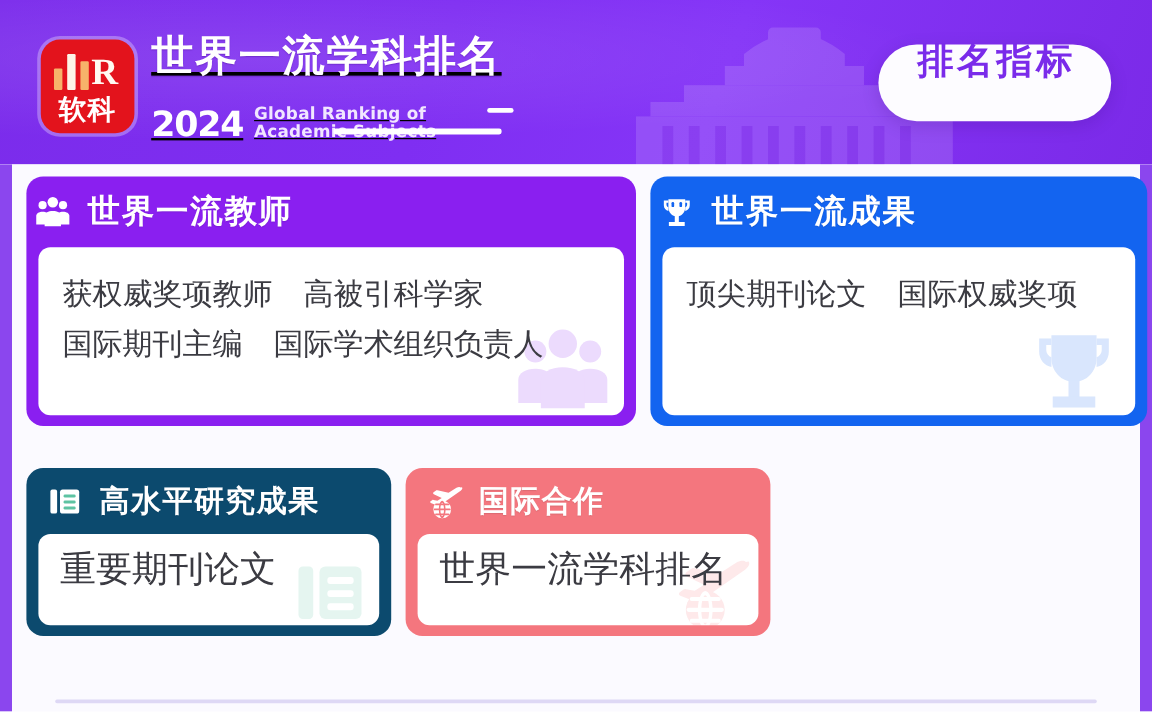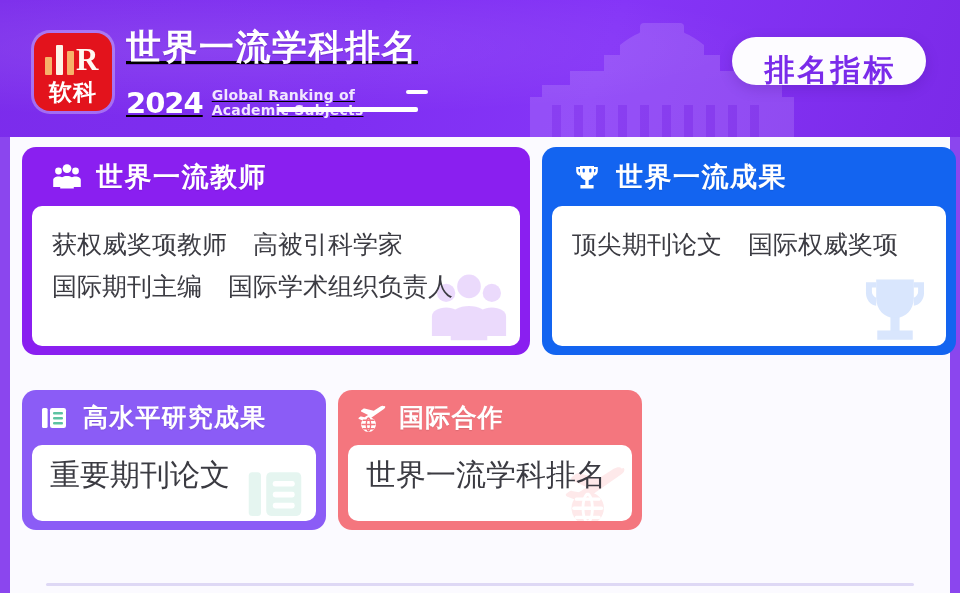--- a/index.html
+++ b/index.html
@@ -102,24 +102,24 @@
   }
   .brand-en .rule2 {
     position: absolute; left: 66px; top: 22px;
     width: 140px; height: 5px; background: #ffffff; border-radius: 2px;
   }
 
   .pill {
     position: absolute;
     right: 34px; top: 37px;
     min-width: 194px;
-    height: 48px;
+    height: 64px;
     border-radius: 34px;
     background: #fdfcff;
-    display: flex; align-items: flex-end; justify-content: center;
+    display: flex; align-items: flex-start; justify-content: center;
     box-shadow: 0 4px 14px rgba(50,0,110,.18);
   }
   .pill span {
     font: 700 30px/30px "DejaVu Sans", sans-serif;
     color: #7a2bea;
     letter-spacing: 3px;
     padding-left: 3px;
   }
 
   
@@ -138,21 +138,21 @@
   .card {
     border-radius: 14px;
     padding: 0 0 9px 0;
     overflow: hidden;
     position: relative;
   }
   .card-head {
     display: flex;
     align-items: center;
     gap: 13px;
-    padding: 14px 16px 13px 29px;
+    padding: 14px 16px 13px 6px;
   }
   .card-head .ttl {
     font: 700 27px/28px "DejaVu Sans", sans-serif;
     color: #ffffff;
     letter-spacing: 1.5px;
     text-shadow: 0 1px 1px rgba(0,0,0,.10);
   }
   .card-head .ico { width: 32px; height: 32px; flex: 0 0 auto; display:block; }
   .card-body {
     position: relative;
@@ -180,21 +180,21 @@
     white-space: nowrap;
   }
 
   
   .c-teachers { width: 508px; background: #8a1ff0; }
   .c-teachers .card-body { height: 140px; }
   .c-results  { width: 414px; background: #1364f0; }
   .c-results  .card-body { height: 140px; }
 
   .c-small { width: 304px; }
-  .c-hiq   { background: #8b5cf6; }
+  .c-hiq   { background: #0c4a6e; }
   .c-imp   { background: #f5a969; }
   .c-intl  { background: #f4767e; }
   .c-small .card-head { padding: 12px 14px 11px 16px; }
   .c-small .card-head .ttl { font-size: 25px; letter-spacing: 1.2px; }
   .c-small .card-body { height: 76px; }
   .c-small .metrics { padding: 15px 18px; }
   .c-small .metric-row { font-size: 30px; line-height: 30px; }
   .c-small .card-body .wm { width: 70px; height: 70px; right: 6px; bottom: -8px; }
 
   .footer-rule {

